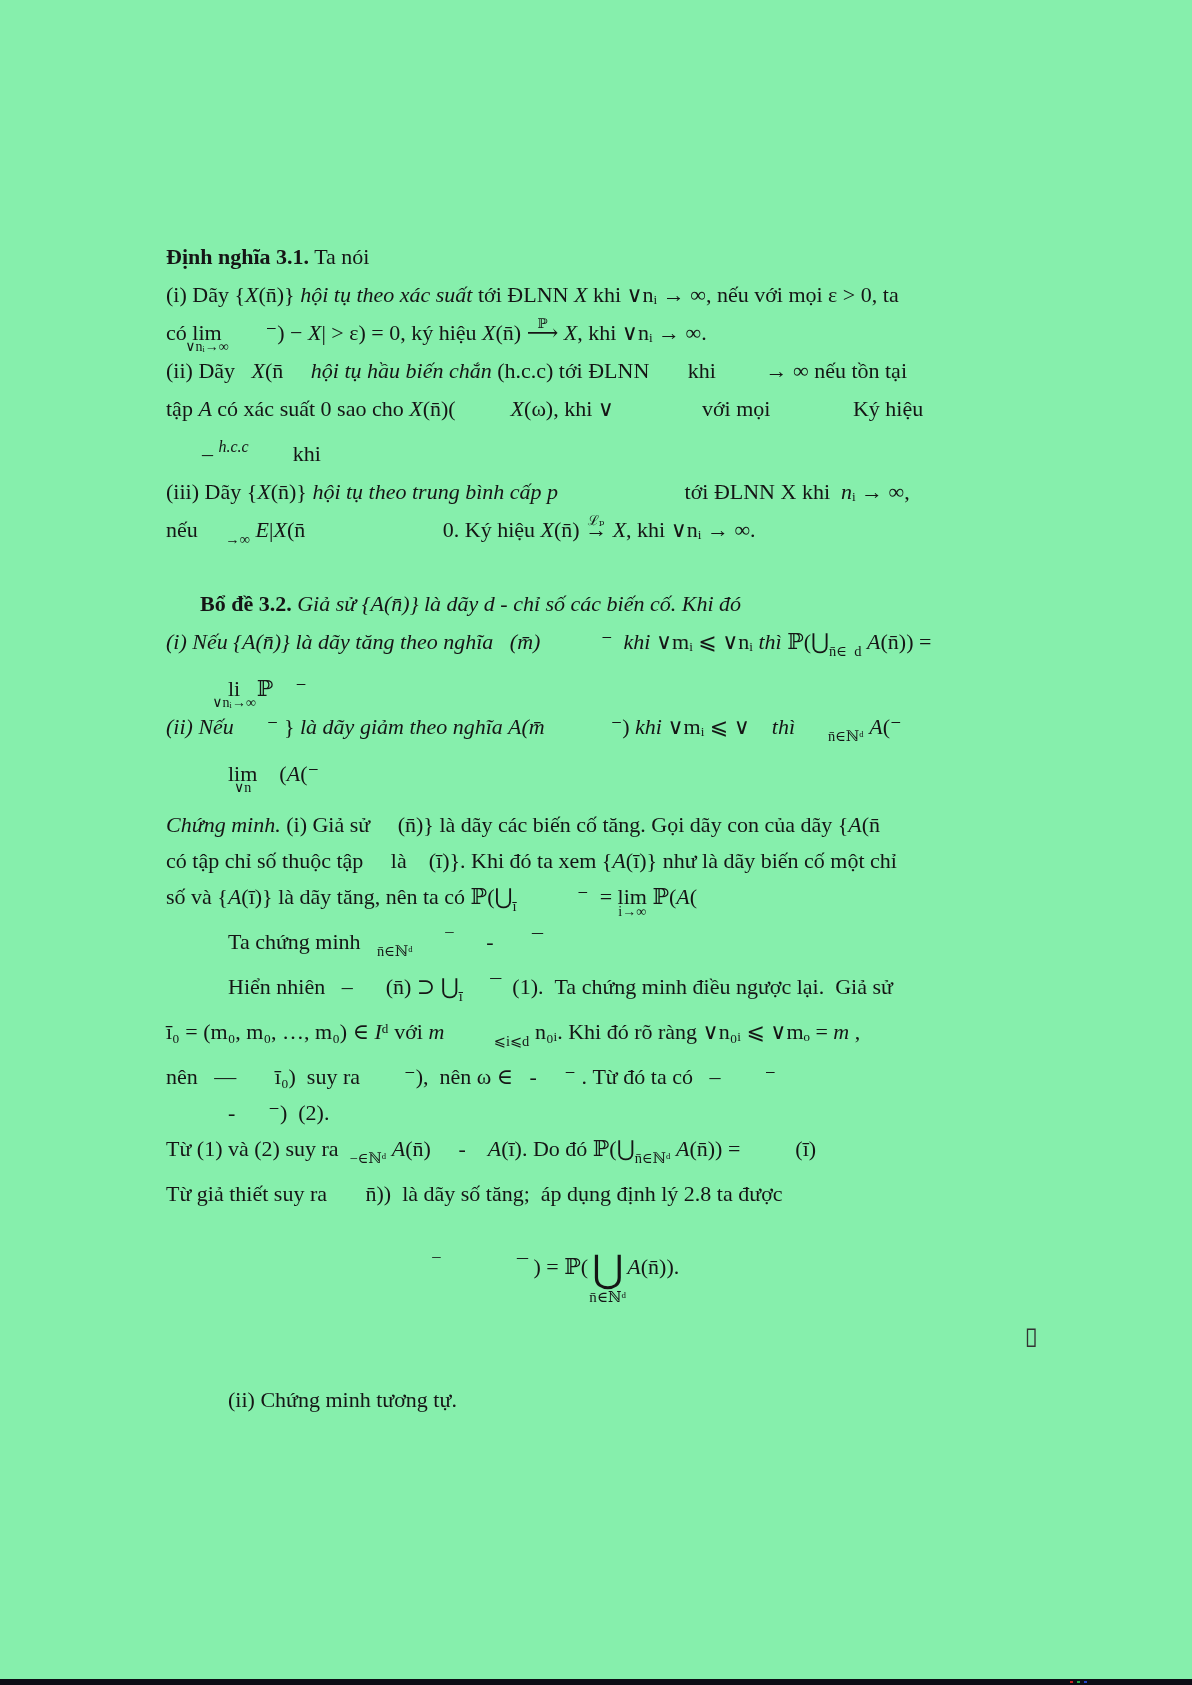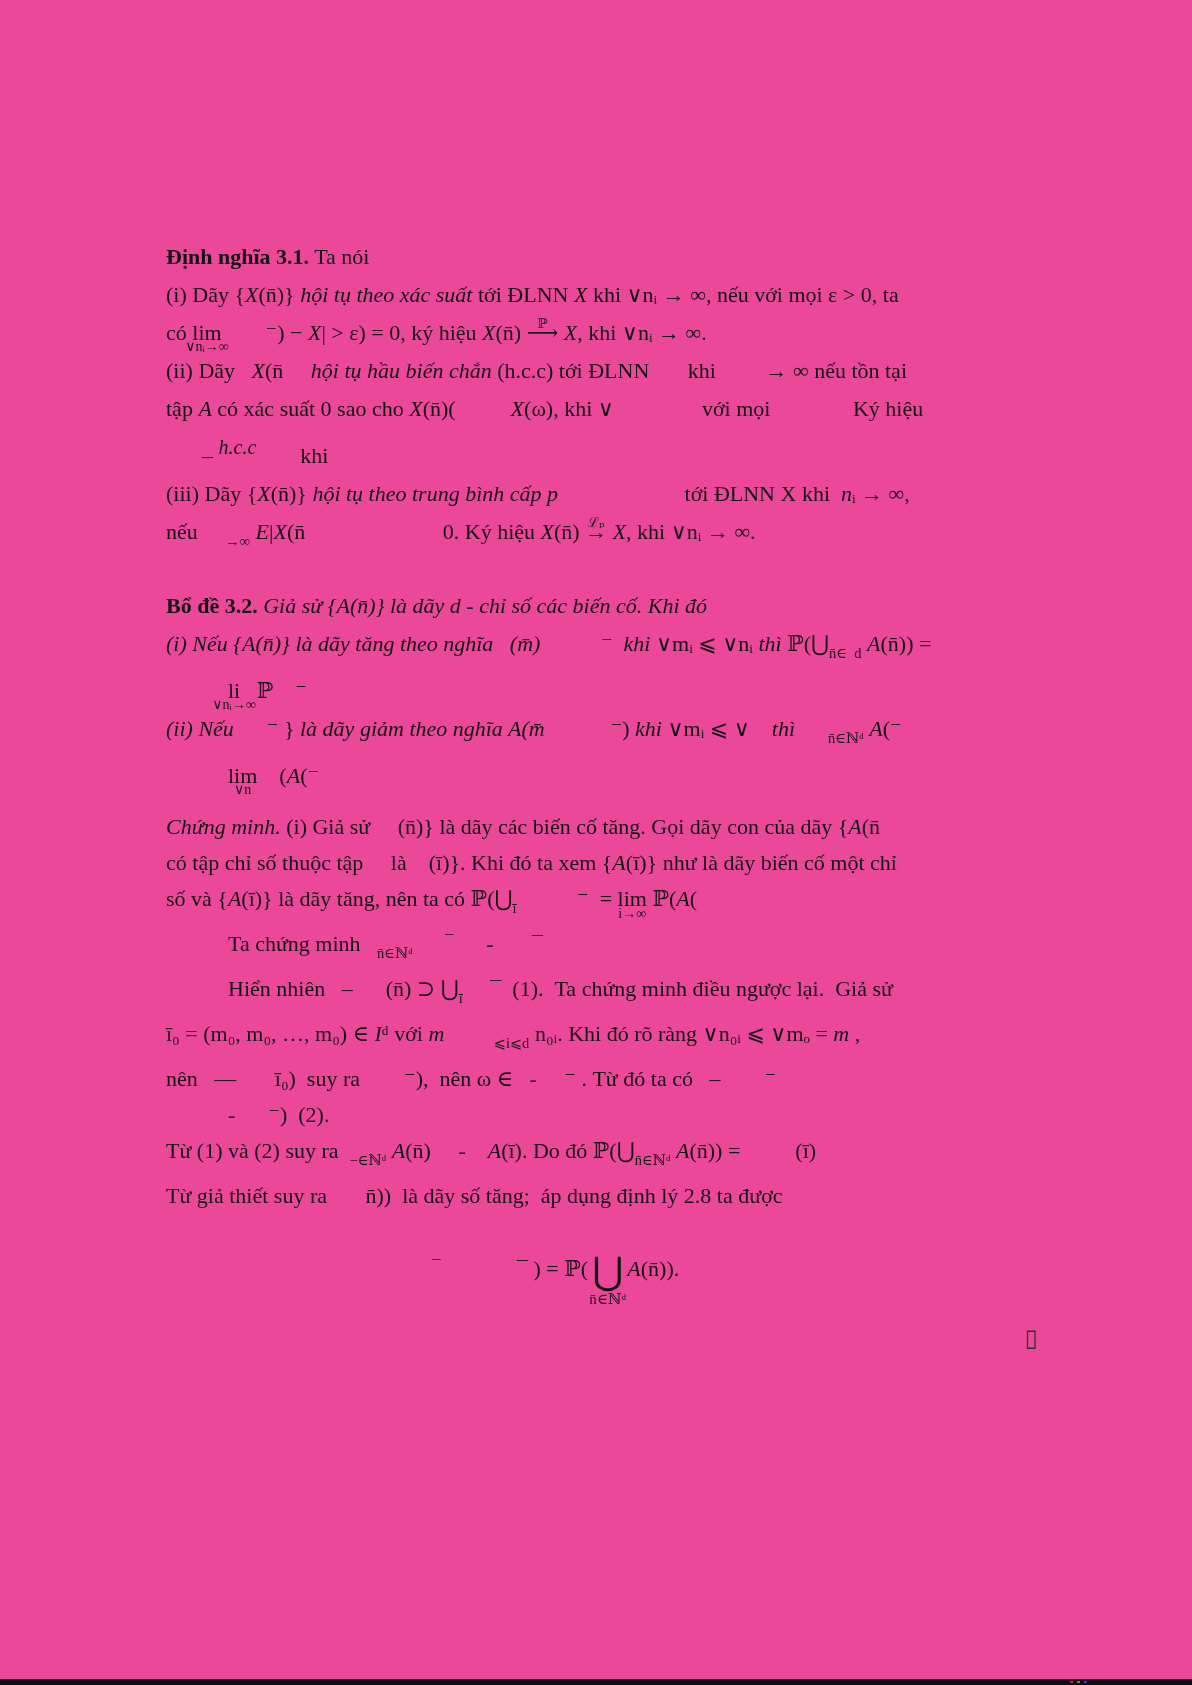--- a/index.html
+++ b/index.html
@@ -3,49 +3,49 @@
 <meta charset="utf-8">
 <style>
   html,body{margin:0;padding:0;}
   .page{position:relative;width:1192px;height:1685px;background:#ffffff;overflow:hidden;}
   .content{position:absolute;left:166px;top:238px;width:900px;
     font-family:"Liberation Serif","DejaVu Serif",serif;
     font-size:22px;color:#151515;}
   .block{min-height:38px;line-height:38px;white-space:nowrap;}
   .ind-1{padding-left:22px;margin-left:40px;}
   .ind-2{padding-left:36px;}
-  .k-lemmahead{margin-top:27px;}
+  .k-lemmahead{margin-top:27px;margin-left:34px;}
   .k-prooffirst{margin-top:14px;}
   .k-prooffirst,.k-proofline{min-height:36px;line-height:36px;}
   .k-formula{margin-top:34px;height:66px;line-height:42px;text-align:center;padding-right:120px;}
   .k-qed{text-align:right;line-height:40px;margin-top:4px;padding-right:28px;}
   .k-qed .s-r{font-size:24px;color:#333;}
   .k-closefirst{margin-top:24px;}
   .s-r{font-style:normal;}
   .s-i{font-style:italic;}
   .s-b{font-weight:bold;}
   .s-sub{font-size:14.5px;vertical-align:-7px;}
-  .s-sup{font-size:20px;vertical-align:9px;font-style:italic;margin-top:48px;}
+  .s-sup{font-size:16px;vertical-align:9px;font-style:italic;margin-top:48px;}
   .limstack{display:inline-block;position:relative;text-align:center;}
   .limstack .lab{position:absolute;top:26px;left:50%;transform:translateX(-50%);
     font-size:14px;line-height:1;white-space:nowrap;}
   .arrowstack{display:inline-block;position:relative;}
   .arrowstack .lab{position:absolute;bottom:22px;left:50%;transform:translateX(-50%);
     font-size:13.5px;line-height:1;white-space:nowrap;}
   .bigstack{display:inline-block;position:relative;vertical-align:-8px;margin:0 4px;}
   .bigstack .main{font-size:38px;line-height:1;}
   .bigstack .lab{position:absolute;top:40px;left:50%;transform:translateX(-50%);
     font-size:15px;line-height:1;white-space:nowrap;}
   .bottom-bar{position:absolute;left:0;bottom:0;width:100%;height:6px;}
   .speck{position:absolute;width:3px;height:2px;bottom:2px;}
 </style>
 </head>
 <body>
 
-<div class="page" style="background: #ec4899;">
+<div class="page" style="background: #86efac;">
   <div class="content" style="color: rgb(21, 21, 21);">
       <div class="block k-defhead"><span class="s-b">Định nghĩa 3.1.</span><span class="s-r"> Ta nói</span></div>
       <div class="block k-line"><span class="s-r">(i) Dãy {</span><span class="s-i">X</span><span class="s-r">(n̄)} </span><span class="s-i">hội tụ theo xác suất</span><span class="s-r"> tới ĐLNN </span><span class="s-i">X</span><span class="s-r"> khi ∨nᵢ → ∞, nếu với mọi ε &gt; 0, ta</span></div>
       <div class="block k-line"><span class="s-r">có </span><span class="limstack"><span class="main">lim</span><span class="lab">∨nᵢ→∞</span></span><span class="s-r">&nbsp;&nbsp;&nbsp;&nbsp;&nbsp;&nbsp;&nbsp;&nbsp;⁻) − </span><span class="s-i">X</span><span class="s-r">| &gt; ε) = 0, ký hiệu </span><span class="s-i">X</span><span class="s-r">(n̄) </span><span class="arrowstack"><span class="main">⟶</span><span class="lab">ℙ</span></span><span class="s-r"> </span><span class="s-i">X</span><span class="s-r">, khi ∨nᵢ → ∞.</span></div>
       <div class="block k-line"><span class="s-r">(ii) Dãy&nbsp;&nbsp;&nbsp;</span><span class="s-i">X</span><span class="s-r">(n̄&nbsp;&nbsp;&nbsp;&nbsp;&nbsp;</span><span class="s-i">hội tụ hầu biến chắn</span><span class="s-r"> (h.c.c) tới ĐLNN&nbsp;&nbsp;&nbsp;&nbsp;&nbsp;&nbsp;&nbsp;khi&nbsp;&nbsp;&nbsp;&nbsp;&nbsp;&nbsp;&nbsp;&nbsp;&nbsp;→ ∞ nếu tồn tại</span></div>
       <div class="block k-line"><span class="s-r">tập </span><span class="s-i">A</span><span class="s-r"> có xác suất 0 sao cho </span><span class="s-i">X</span><span class="s-r">(n̄)(&nbsp;&nbsp;&nbsp;&nbsp;&nbsp;&nbsp;&nbsp;&nbsp;&nbsp;&nbsp;</span><span class="s-i">X</span><span class="s-r">(ω), khi ∨&nbsp;&nbsp;&nbsp;&nbsp;&nbsp;&nbsp;&nbsp;&nbsp;&nbsp;&nbsp;&nbsp;&nbsp;&nbsp;&nbsp;&nbsp;&nbsp;với mọi&nbsp;&nbsp;&nbsp;&nbsp;&nbsp;&nbsp;&nbsp;&nbsp;&nbsp;&nbsp;&nbsp;&nbsp;&nbsp;&nbsp;&nbsp;Ký hiệu</span></div>
       <div class="block k-line ind-2"><span class="s-r">–&nbsp;</span><span class="s-sup">h.c.c</span><span class="s-r">&nbsp;&nbsp;&nbsp;&nbsp;&nbsp;&nbsp;&nbsp;&nbsp;khi</span></div>
       <div class="block k-line"><span class="s-r">(iii) Dãy {</span><span class="s-i">X</span><span class="s-r">(n̄)} </span><span class="s-i">hội tụ theo trung bình cấp p</span><span class="s-r">&nbsp;&nbsp;&nbsp;&nbsp;&nbsp;&nbsp;&nbsp;&nbsp;&nbsp;&nbsp;&nbsp;&nbsp;&nbsp;&nbsp;&nbsp;&nbsp;&nbsp;&nbsp;&nbsp;&nbsp;&nbsp;&nbsp;&nbsp;tới ĐLNN X khi&nbsp;&nbsp;</span><span class="s-i">n</span><span class="s-r">ᵢ → ∞,</span></div>
       <div class="block k-line"><span class="s-r">nếu&nbsp;&nbsp;&nbsp;&nbsp;&nbsp;</span><span class="s-sub">→∞</span><span class="s-r">&nbsp;</span><span class="s-i">E</span><span class="s-r">|</span><span class="s-i">X</span><span class="s-r">(n̄&nbsp;&nbsp;&nbsp;&nbsp;&nbsp;&nbsp;&nbsp;&nbsp;&nbsp;&nbsp;&nbsp;&nbsp;&nbsp;&nbsp;&nbsp;&nbsp;&nbsp;&nbsp;&nbsp;&nbsp;&nbsp;&nbsp;&nbsp;&nbsp;&nbsp;0. Ký hiệu </span><span class="s-i">X</span><span class="s-r">(n̄) </span><span class="arrowstack"><span class="main">→</span><span class="lab">ℒₚ</span></span><span class="s-r"> </span><span class="s-i">X</span><span class="s-r">, khi ∨nᵢ → ∞.</span></div>
       <div class="block k-lemmahead"><span class="s-b">Bổ đề 3.2.</span><span class="s-i"> Giả sử {A(n̄)} là dãy d - chỉ số các biến cố. Khi đó</span></div>
@@ -58,19 +58,20 @@
       <div class="block k-proofline"><span class="s-r">số và {</span><span class="s-i">A</span><span class="s-r">(ī)} là dãy tăng, nên ta có ℙ(⋃</span><span class="s-sub">ī</span><span class="s-r">&nbsp;&nbsp;&nbsp;&nbsp;&nbsp;&nbsp;&nbsp;&nbsp;&nbsp;&nbsp;&nbsp;⁻&nbsp;&nbsp;= </span><span class="limstack"><span class="main">lim</span><span class="lab">i→∞</span></span><span class="s-r"> ℙ(</span><span class="s-i">A</span><span class="s-r">(</span></div>
       <div class="block k-proofline ind-1"><span class="s-r">Ta chứng minh&nbsp;&nbsp;&nbsp;</span><span class="s-sub">n̄∈ℕᵈ</span><span class="s-r">&nbsp;&nbsp;&nbsp;&nbsp;&nbsp;&nbsp;‾&nbsp;&nbsp;&nbsp;&nbsp;&nbsp;&nbsp;-&nbsp;&nbsp;&nbsp;&nbsp;&nbsp;&nbsp;&nbsp;¯</span></div>
       <div class="block k-proofline ind-1"><span class="s-r">Hiển nhiên&nbsp;&nbsp;&nbsp;–&nbsp;&nbsp;&nbsp;&nbsp;&nbsp;&nbsp;(n̄) ⊃ ⋃</span><span class="s-sub">ī</span><span class="s-r">&nbsp;&nbsp;&nbsp;&nbsp;&nbsp;¯&nbsp;&nbsp;(1).&nbsp;&nbsp;Ta chứng minh điều ngược lại.&nbsp;&nbsp;Giả sử</span></div>
       <div class="block k-proofline"><span class="s-r">ī₀ = (m₀, m₀, …, m₀) ∈ </span><span class="s-i">I</span><span class="s-r">ᵈ với </span><span class="s-i">m</span><span class="s-r">&nbsp;&nbsp;&nbsp;&nbsp;&nbsp;&nbsp;&nbsp;&nbsp;&nbsp;</span><span class="s-sub">⩽i⩽d</span><span class="s-r"> n₀ᵢ. Khi đó rõ ràng ∨n₀ᵢ ⩽ ∨mₒ = </span><span class="s-i">m</span><span class="s-r"> ,</span></div>
       <div class="block k-proofline"><span class="s-r">nên&nbsp;&nbsp;&nbsp;—&nbsp;&nbsp;&nbsp;&nbsp;&nbsp;&nbsp;&nbsp;ī₀)&nbsp;&nbsp;suy ra&nbsp;&nbsp;&nbsp;&nbsp;&nbsp;&nbsp;&nbsp;&nbsp;⁻),&nbsp;&nbsp;nên ω ∈&nbsp;&nbsp;&nbsp;-&nbsp;&nbsp;&nbsp;&nbsp;&nbsp;⁻&nbsp;. Từ đó ta có&nbsp;&nbsp;&nbsp;–&nbsp;&nbsp;&nbsp;&nbsp;&nbsp;&nbsp;&nbsp;&nbsp;⁻</span></div>
       <div class="block k-proofline ind-1"><span class="s-r">-&nbsp;&nbsp;&nbsp;&nbsp;&nbsp;&nbsp;⁻)&nbsp;&nbsp;(2).</span></div>
       <div class="block k-proofline"><span class="s-r">Từ (1) và (2) suy ra&nbsp;&nbsp;</span><span class="s-sub">−∈ℕᵈ</span><span class="s-r"> </span><span class="s-i">A</span><span class="s-r">(n̄)&nbsp;&nbsp;&nbsp;&nbsp;&nbsp;-&nbsp;&nbsp;&nbsp;&nbsp;</span><span class="s-i">A</span><span class="s-r">(ī). Do đó ℙ(⋃</span><span class="s-sub">n̄∈ℕᵈ</span><span class="s-r"> </span><span class="s-i">A</span><span class="s-r">(n̄)) =&nbsp;&nbsp;&nbsp;&nbsp;&nbsp;&nbsp;&nbsp;&nbsp;&nbsp;&nbsp;(ī)</span></div>
       <div class="block k-proofline"><span class="s-r">Từ giả thiết suy ra&nbsp;&nbsp;&nbsp;&nbsp;&nbsp;&nbsp;&nbsp;n̄))&nbsp;&nbsp;là dãy số tăng;&nbsp;&nbsp;áp dụng định lý 2.8 ta được</span></div>
       <div class="block k-formula"><span class="s-r">‾&nbsp;&nbsp;&nbsp;&nbsp;&nbsp;&nbsp;&nbsp;&nbsp;&nbsp;&nbsp;&nbsp;&nbsp;&nbsp;&nbsp;¯ ) = ℙ(</span><span class="bigstack"><span class="main">⋃</span><span class="lab">n̄∈ℕᵈ</span></span><span class="s-i">A</span><span class="s-r">(n̄)).</span></div>
       <div class="block k-qed"><span class="s-r">▯</span></div>
+      <div class="block k-closefirst ind-1"><span class="s-r">(ii) Chứng minh tương tự.</span></div>
     </div>
   <div class="bottom-bar" style="background: rgb(13, 13, 21);">
       <span class="speck" style="background: rgb(204, 34, 34); left: 1070px;"></span>
       <span class="speck" style="background: rgb(34, 170, 68); left: 1077px;"></span>
       <span class="speck" style="background: rgb(34, 68, 204); left: 1084px;"></span>
     </div>
 </div>
 
 </body></html>

